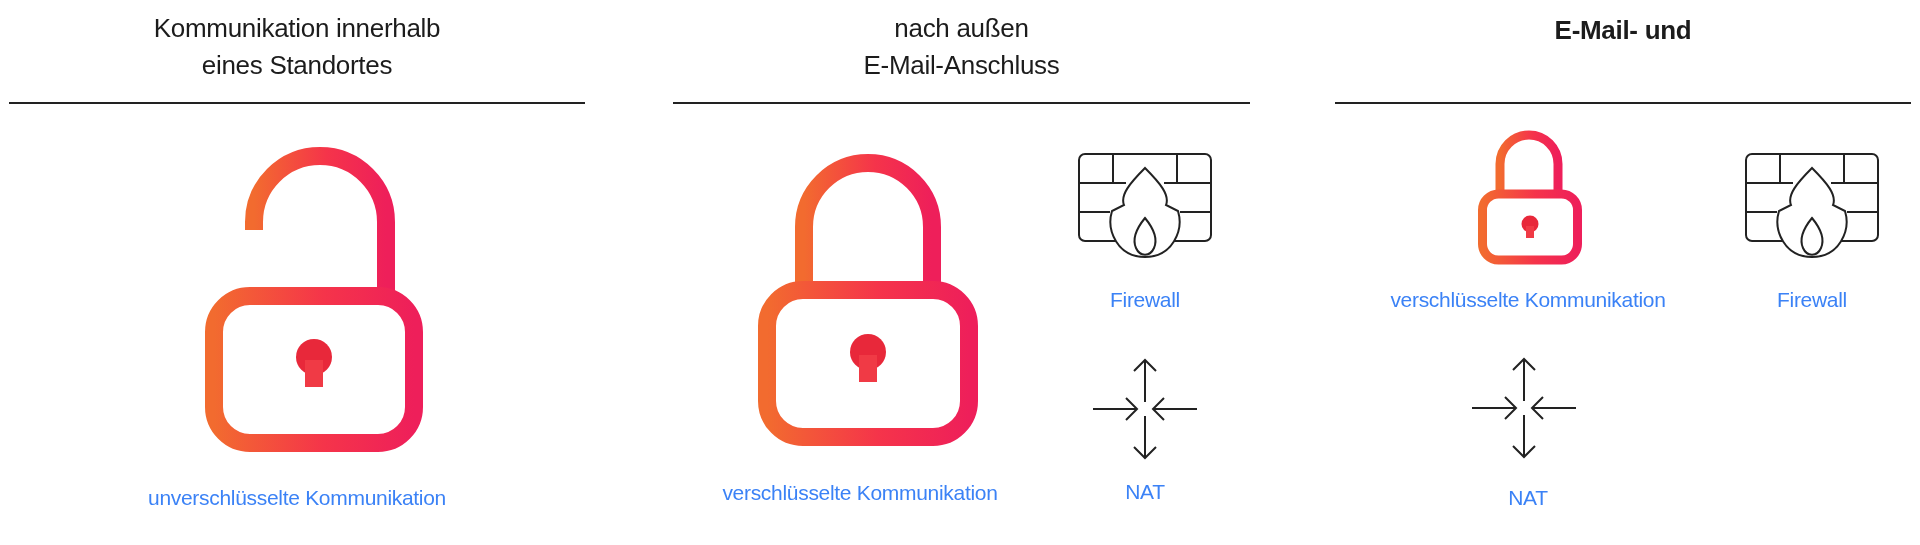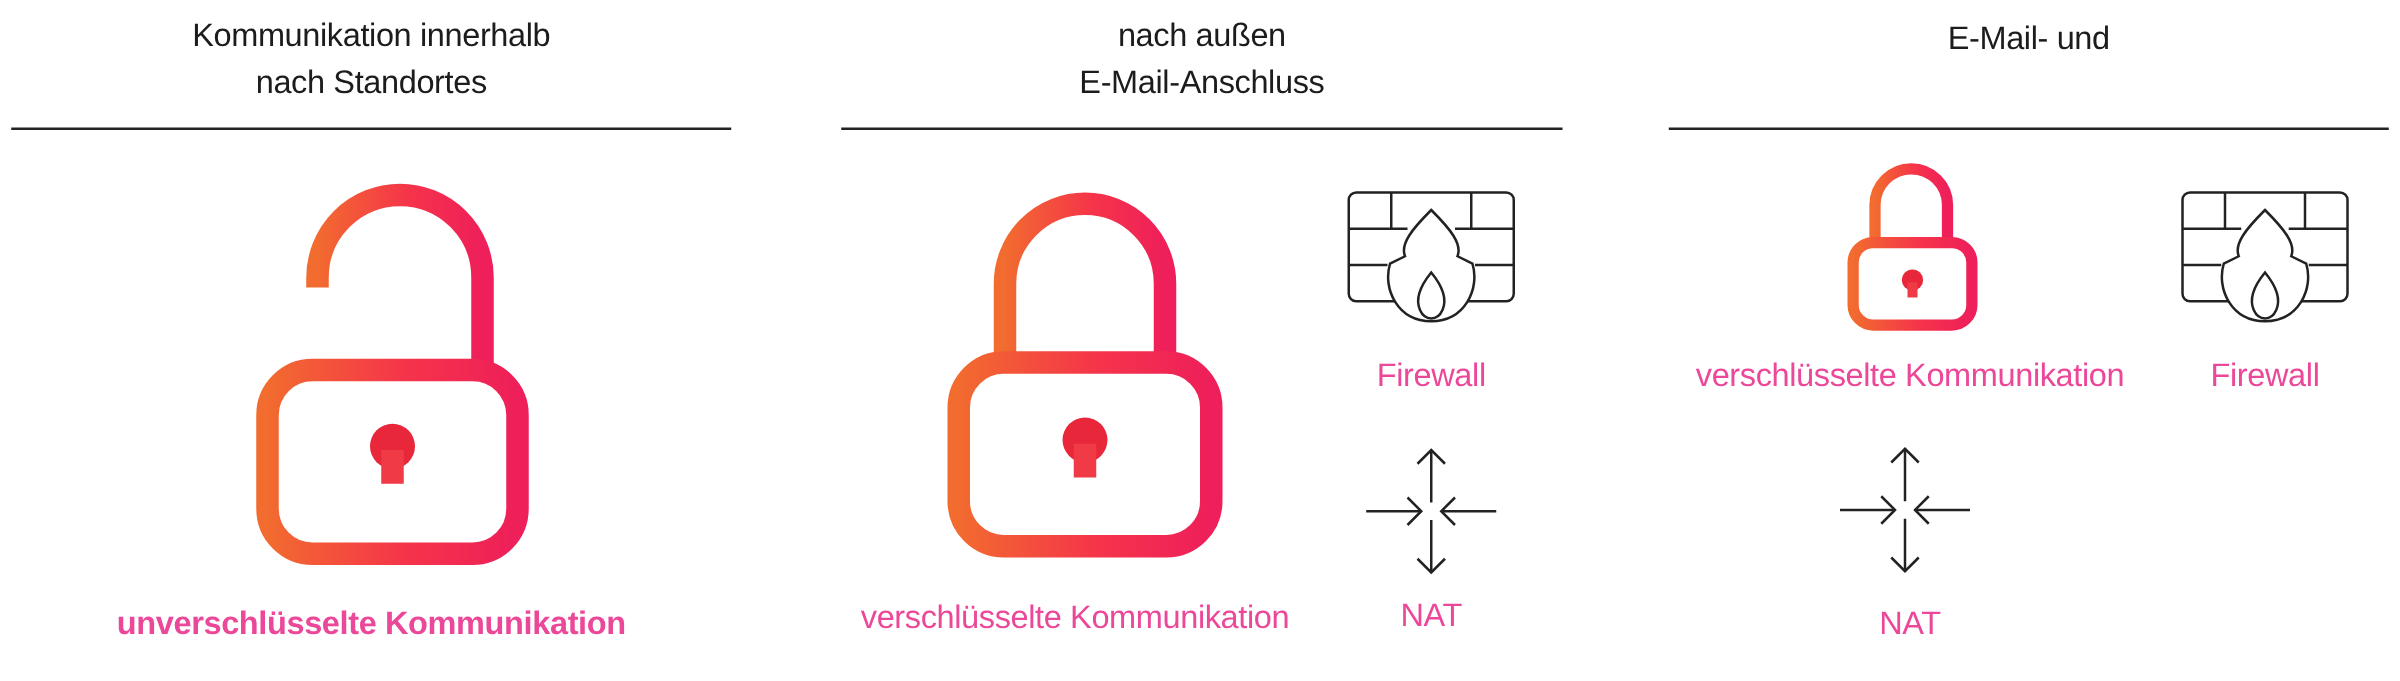--- a/index.html
+++ b/index.html
@@ -1,52 +1,52 @@
 <!DOCTYPE html>
 <html><head>
 <meta charset="utf-8">
 <style>
   html, body { margin:0; padding:0; background:#ffffff; }
   body { width:1920px; height:545px; position:relative; overflow:hidden;
          font-family:"Liberation Sans", "DejaVu Sans", sans-serif; color:#1a1a1a; }
   .header { position:absolute; text-align:center; font-size:26px; line-height:37px; color:#1c1c1c; letter-spacing:-0.3px; }
   .header span { display:block; }
   .divider { position:absolute; height:2px; background:#222; }
-  .label { position:absolute; font-size:26px; line-height:32px; text-align:right; white-space:nowrap; color:#ec4899; letter-spacing:-0.3px; transform:translateX(-50%); }
+  .label { position:absolute; font-size:21px; line-height:32px; text-align:right; white-space:nowrap; color:#3b82f6; letter-spacing:-0.3px; transform:translateX(-50%); }
   .label.two span { display:block; }
   svg { position:absolute; overflow:visible; }
 </style>
 </head>
 <body>
 
 <svg width="0" height="0" style="position:absolute">
   <defs>
     <linearGradient id="lockGrad" x1="0" y1="0" x2="1" y2="0">
       <stop offset="0" stop-color="#F26B2F"></stop>
       <stop offset="0.55" stop-color="#F5344A"></stop>
       <stop offset="1" stop-color="#EE1F5A"></stop>
     </linearGradient>
   </defs>
 </svg>
 
 <div>
   <div class="header" style="left:9px; width:576px; top:10px;">
     <span>Kommunikation innerhalb</span>
-    <span>nach Standortes</span>
+    <span>eines Standortes</span>
   </div>
   <div class="divider" style="left:9px; width:576px; top:102px;"></div>
 
   <svg style="left:205px; top:160px;" width="218" height="295" viewBox="0 0 218 295">
     <path d="M 49 70 L 49 62 A 66 66 0 0 1 181 62 L 181 132" fill="none" stroke="url(#lockGrad)" stroke-width="18" stroke-linecap="butt"></path>
     <rect x="9" y="136" width="200" height="147" rx="36" ry="36" fill="none" stroke="url(#lockGrad)" stroke-width="18"></rect>
     <circle cx="109" cy="197" r="18" fill="#E8283A"></circle>
     <rect x="100" y="200" width="18" height="27" fill="#F03A45"></rect>
   </svg>
 
-  <div class="label" style="left:297px; top:482px;font-weight:bold;">unverschlüsselte Kommunikation</div>
+  <div class="label" style="left:297px; top:482px;">unverschlüsselte Kommunikation</div>
 </div>
 
 <div>
   <div class="header" style="left:673px; width:577px; top:10px;">
     <span>nach außen</span>
     <span>E-Mail-Anschluss</span>
   </div>
   <div class="divider" style="left:673px; width:577px; top:102px;"></div>
 
   <svg style="left:758px; top:155px;" width="220" height="292" viewBox="0 0 220 292">
@@ -81,21 +81,21 @@
       <line x1="0" y1="51" x2="44" y2="51"></line>
         <polyline points="33,40 44,51 33,62"></polyline>
       <line x1="104" y1="51" x2="60" y2="51"></line>
         <polyline points="71,40 60,51 71,62"></polyline>
     </g>
   </svg>
   <div class="label" style="left:1145px; top:476px;">NAT</div>
 </div>
 
 <div>
-  <div class="header" style="left:1335px; width:576px; top:12px;">
+  <div class="header" style="left:1335px; width:576px; top:12px;font-weight:bold;">
     <span>E-Mail- und</span>
   </div>
   <div class="divider" style="left:1335px; width:576px; top:102px;"></div>
 
   <svg style="left:1478px; top:131px;" width="104" height="134" viewBox="0 0 104 134">
     <path d="M 22 62 L 22 33 A 29 29 0 0 1 80 33 L 80 62" fill="none" stroke="url(#lockGrad)" stroke-width="9"></path>
     <rect x="4.5" y="63" width="95" height="66" rx="16" ry="16" fill="none" stroke="url(#lockGrad)" stroke-width="9"></rect>
     <circle cx="52" cy="93" r="8.5" fill="#E8283A"></circle>
     <rect x="48" y="95" width="8" height="12" fill="#F03A45"></rect>
   </svg>

